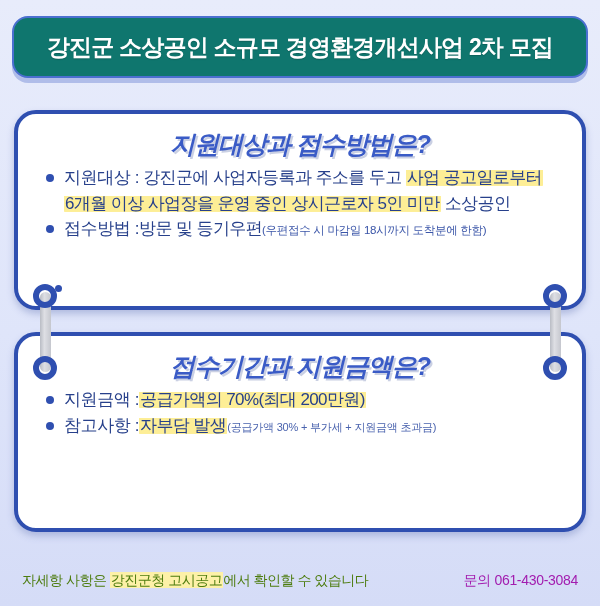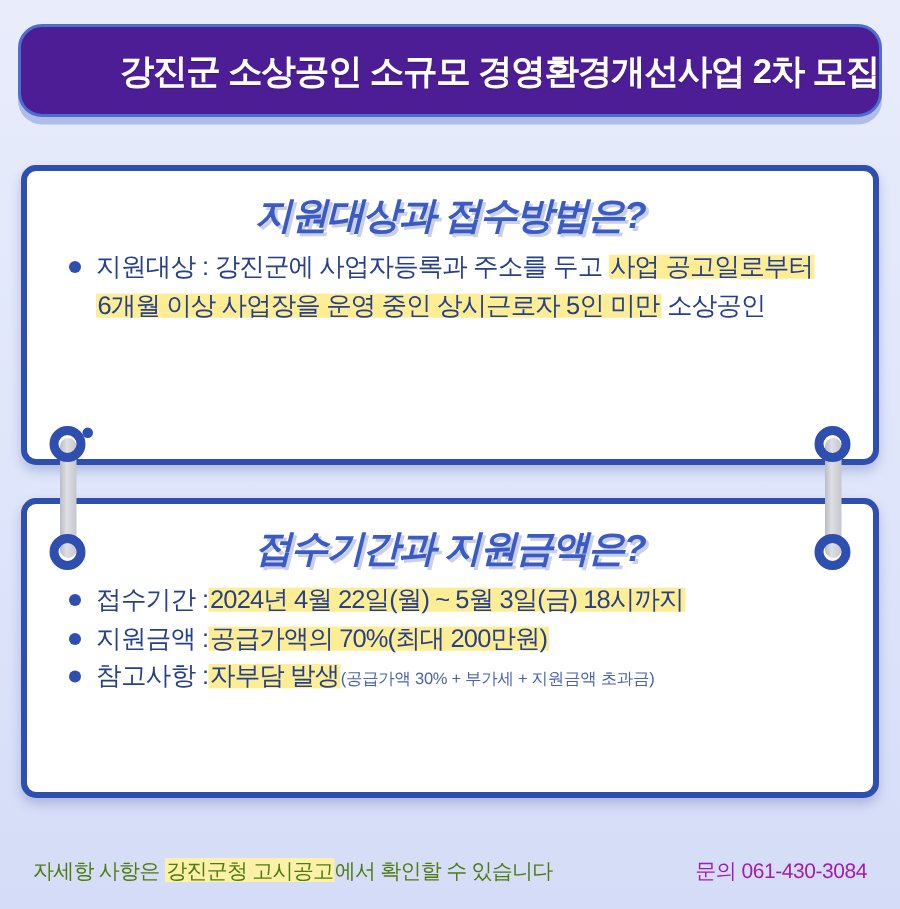--- a/index.html
+++ b/index.html
@@ -20,45 +20,45 @@
   .title-wrap {
     position: absolute;
     left: 12px;
     top: 16px;
     width: 576px;
     height: 62px;
   }
   .title-bar {
     position: absolute;
     inset: 0;
-    background: #4c1d95;
+    background: #0f766e;
     border: 2px solid #4b6fd0;
     border-radius: 16px;
     box-shadow: 0 5px 0 0 rgba(173, 186, 232, 0.95);
     display: flex;
     align-items: center;
-    justify-content: flex-end;
+    justify-content: center;
   }
   .title-text {
     color: #ffffff;
     font-size: 23px;
     font-weight: bold;
     letter-spacing: -0.8px;
     white-space: nowrap;
     text-shadow: 0 1px 1px rgba(0,0,0,0.18);
   }
 
   
   .card {
     position: absolute;
     left: 14px;
     width: 572px;
     background: #ffffff;
     border: 4px solid #2f4fb0;
-    border-radius: 10px;
+    border-radius: 22px;
     box-sizing: border-box;
     box-shadow: 0 4px 7px rgba(120, 135, 190, 0.45);
   }
   #card-1 { top: 110px; height: 200px; }
   #card-2 { top: 332px; height: 200px; }
 
   .card-heading {
     text-align: center;
     font-size: 25px;
     font-weight: bold;
@@ -221,20 +221,24 @@
 
   <ul class="bullets">
     <li>
       <span class="dot"></span>
       <span class="lbl">지원대상 :</span><span> 강진군에 사업자등록과 주소를 두고 </span><span class="hl">사업 공고일로부터</span>
     </li>
     <li class="cont">
       
       <span class="hl">6개월 이상 사업장을 운영 중인 상시근로자 5인 미만</span><span> 소상공인</span>
     </li>
+    <li>
+      <span class="dot"></span>
+      <span class="lbl">접수방법 :</span><span>방문 및 등기우편</span><span class="small">(우편접수 시 마감일 18시까지 도착분에 한함)</span>
+    </li>
   </ul>
 </div>
 
 <div class="connector" id="connector-left">
   <div class="bar"></div>
   <div class="ring top"></div>
   <div class="ring bot"></div>
   <div class="pin-dot"></div>
 </div>
 <div class="connector" id="connector-right">
@@ -245,24 +249,20 @@
 </div>
 
 <div class="card" id="card-2">
   <div class="card-heading">
     <span>접수기간과 </span><span class="hl-head">지원금액은?</span>
   </div>
 
   <ul class="bullets">
     <li>
       <span class="dot"></span>
-      <span class="lbl">접수기간 :</span><span class="hl">2024년 4월 22일(월) ~ 5월 3일(금) 18시까지</span>
-    </li>
-    <li>
-      <span class="dot"></span>
       <span class="lbl">지원금액 :</span><span class="hl">공급가액의 70%(최대 200만원)</span>
     </li>
     <li>
       <span class="dot"></span>
       <span class="lbl">참고사항 :</span><span class="hl">자부담 발생</span><span class="smaller">(공급가액 30% + 부가세 + 지원금액 초과금)</span>
     </li>
   </ul>
 </div>
 
 <div class="footer">

